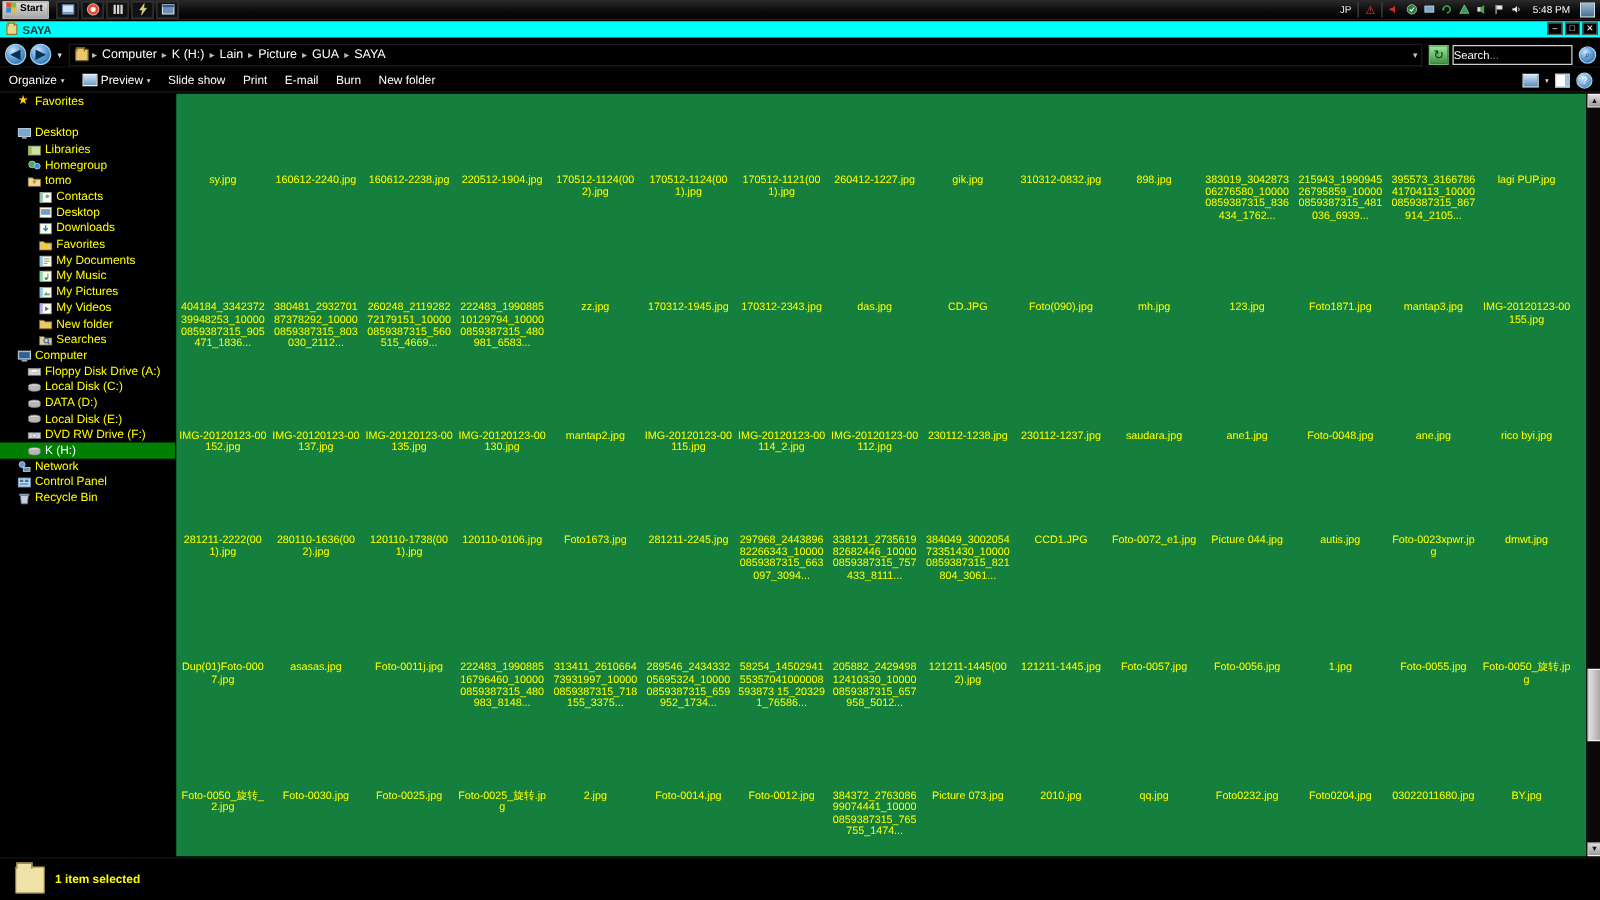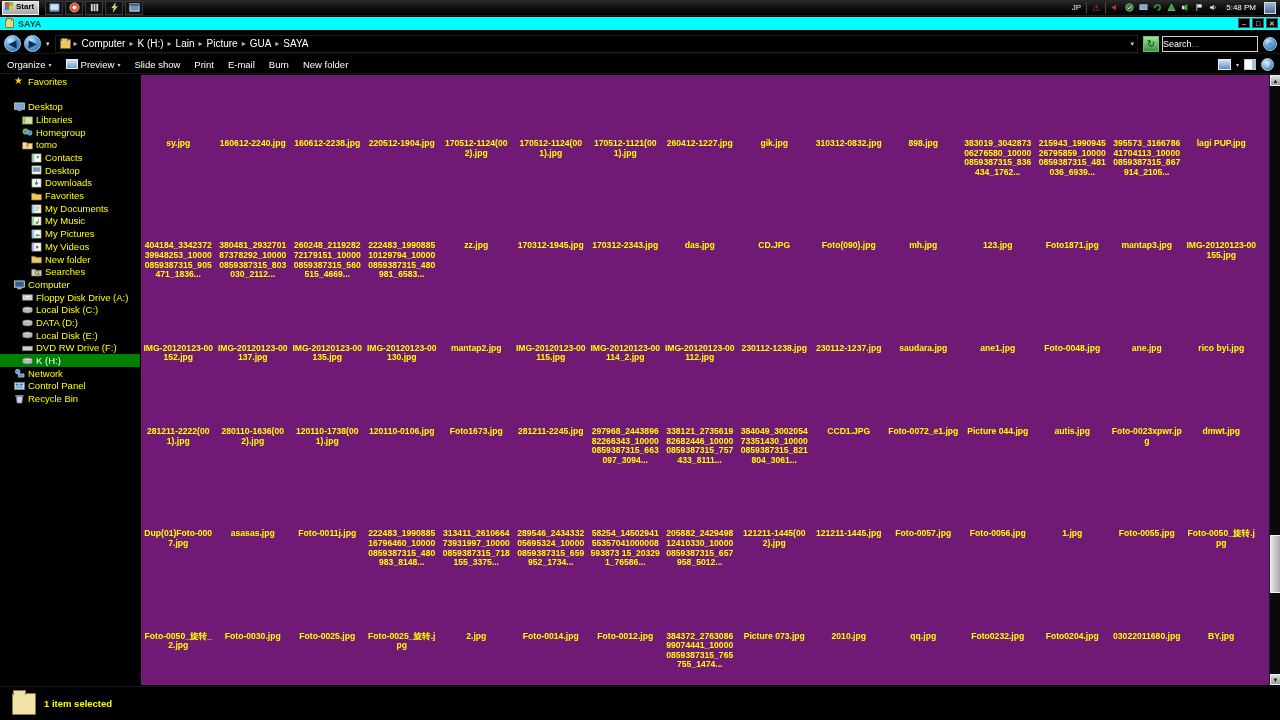--- a/index.html
+++ b/index.html
@@ -152,21 +152,21 @@
   .ind1 { padding-left: 22px; }
   .ind2 { padding-left: 31px; }
   .nav-row.selected { background: #008000; }
   .nav-row.selected .lbl { color: #ffffff; }
   .ni { width: 11px; height: 10px; flex: none; display:block; }
   .ni-star { color:#ffd000; font-size:10px; line-height:1; width:11px; }
 
   
   #file-pane {
     position: absolute; left: 141px; top: 75px; width: 1128px; height: 610px;
-    background: #701a75; overflow: hidden; font-weight: bold;
+    background: #15803d; overflow: hidden;
   }
   .grid-rows { display: block; }
   .grid-row { display: flex; width: 1120px; }
   .cell {
     width: 74.5px; flex: none;
     display: flex; flex-direction: column; align-items: center; justify-content: flex-start;
     padding: 0 2px;
   }
   .cell .thumb { width: 64px; height: 64px; background: transparent; }
   .cell .fname {

